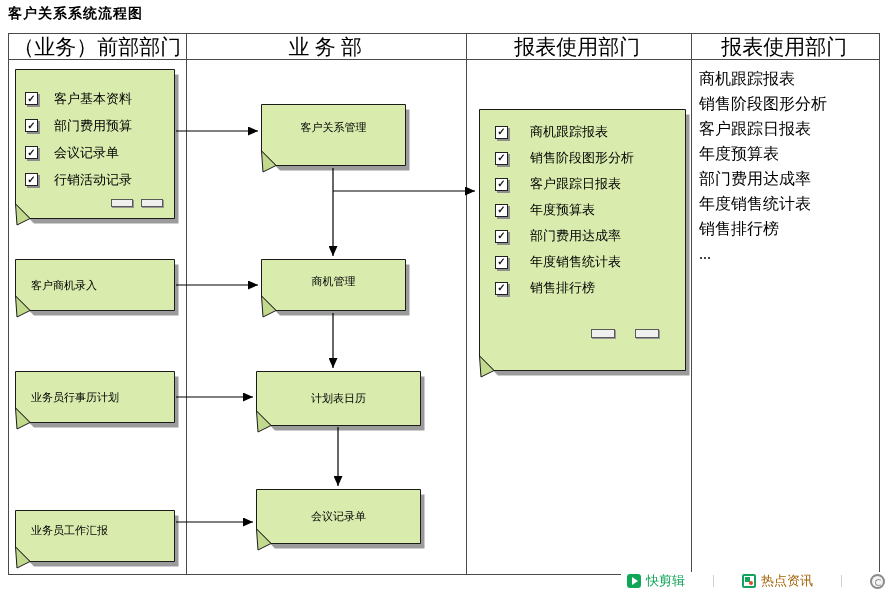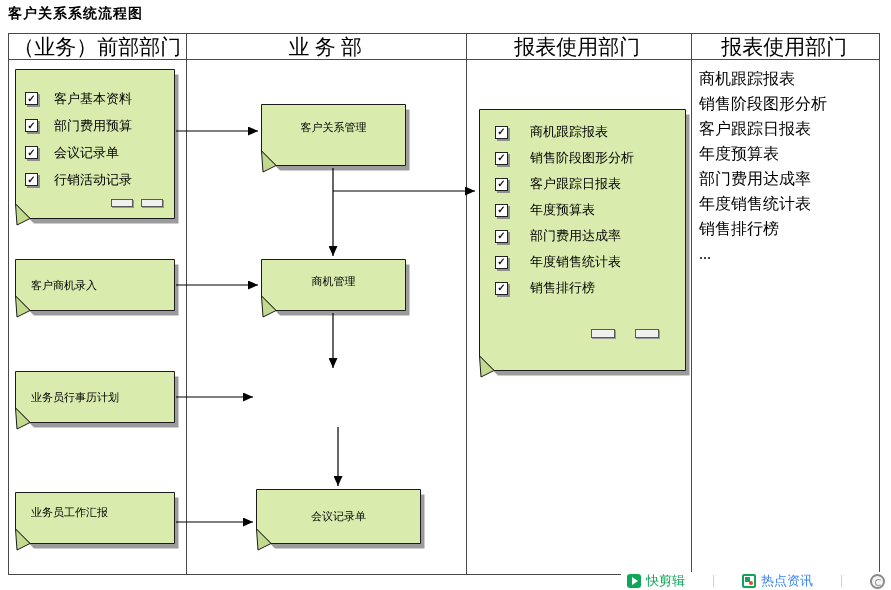--- a/index.html
+++ b/index.html
@@ -151,21 +151,21 @@
       <div class="box-label left-label">业务员行事历计划</div>
     </div>
     <div class="shape fold" style="left:6px;top:225px;width:160px;height:52px;">
         <svg class="fold-svg" width="160" height="52" style="overflow:visible">
           <polygon points="0.5,0.5 159.5,0.5 159.5,51.5 15,51.5 0.5,37" transform="translate(4,5)" fill="#9b9b9b"></polygon>
           <polygon points="0.5,0.5 159.5,0.5 159.5,51.5 15,51.5 0.5,37" fill="#d9ecae" stroke="#1b1b1b"></polygon>
           <polygon points="0.5,37 15,51.5 2,58" fill="#c2da8e" stroke="#1b1b1b"></polygon>
         </svg>
       <div class="box-label left-label">客户商机录入</div>
     </div>
-    <div class="shape fold" style="left:6px;top:458px;width:160px;height:40px;">
+    <div class="shape fold" style="left:6px;top:476px;width:160px;height:40px;">
         <svg class="fold-svg" width="160" height="52" style="overflow:visible">
           <polygon points="0.5,0.5 159.5,0.5 159.5,51.5 15,51.5 0.5,37" transform="translate(4,5)" fill="#9b9b9b"></polygon>
           <polygon points="0.5,0.5 159.5,0.5 159.5,51.5 15,51.5 0.5,37" fill="#d9ecae" stroke="#1b1b1b"></polygon>
           <polygon points="0.5,37 15,51.5 2,58" fill="#c2da8e" stroke="#1b1b1b"></polygon>
         </svg>
       <div class="box-label left-label">业务员工作汇报</div>
     </div>
 
     <div class="shape fold" style="left:252px;top:70px;width:145px;height:62px;">
         <svg class="fold-svg" width="145" height="62" style="overflow:visible">
@@ -175,20 +175,28 @@
         </svg>
       <div class="box-label label-high">客户关系管理</div>
     </div>
     <div class="shape fold" style="left:252px;top:225px;width:145px;height:44px;">
         <svg class="fold-svg" width="145" height="52" style="overflow:visible">
           <polygon points="0.5,0.5 144.5,0.5 144.5,51.5 15,51.5 0.5,37" transform="translate(4,5)" fill="#9b9b9b"></polygon>
           <polygon points="0.5,0.5 144.5,0.5 144.5,51.5 15,51.5 0.5,37" fill="#d9ecae" stroke="#1b1b1b"></polygon>
           <polygon points="0.5,37 15,51.5 2,58" fill="#c2da8e" stroke="#1b1b1b"></polygon>
         </svg>
       <div class="box-label">商机管理</div>
+    </div>
+    <div class="shape fold" style="left:247px;top:337px;width:165px;height:55px;">
+        <svg class="fold-svg" width="165" height="55" style="overflow:visible">
+          <polygon points="0.5,0.5 164.5,0.5 164.5,54.5 15,54.5 0.5,40" transform="translate(4,5)" fill="#9b9b9b"></polygon>
+          <polygon points="0.5,0.5 164.5,0.5 164.5,54.5 15,54.5 0.5,40" fill="#d9ecae" stroke="#1b1b1b"></polygon>
+          <polygon points="0.5,40 15,54.5 2,61" fill="#c2da8e" stroke="#1b1b1b"></polygon>
+        </svg>
+      <div class="box-label">计划表日历</div>
     </div>
     <div class="shape fold" style="left:247px;top:455px;width:165px;height:55px;">
         <svg class="fold-svg" width="165" height="55" style="overflow:visible">
           <polygon points="0.5,0.5 164.5,0.5 164.5,54.5 15,54.5 0.5,40" transform="translate(4,5)" fill="#9b9b9b"></polygon>
           <polygon points="0.5,0.5 164.5,0.5 164.5,54.5 15,54.5 0.5,40" fill="#d9ecae" stroke="#1b1b1b"></polygon>
           <polygon points="0.5,40 15,54.5 2,61" fill="#c2da8e" stroke="#1b1b1b"></polygon>
         </svg>
       <div class="box-label">会议记录单</div>
     </div>
 
@@ -264,19 +272,19 @@
   <div class="taskbar">
     <div class="tb-item">
       <span class="qc-icon" style="background: rgb(15, 166, 88);">
           <span class="qc-play"></span>
         </span>
       <span class="tb-label" style="color: rgb(15, 166, 88);">快剪辑</span>
     </div>
     <span class="tb-divider"></span>
     <div class="tb-item">
       <span class="hn-icon"></span>
-      <span class="tb-label" style="color: #3b82f6;">热点资讯</span>
+      <span class="tb-label" style="color: #a16207;">热点资讯</span>
     </div>
     <span class="tb-divider"></span>
     <span class="ball-icon"></span>
   </div>
 
 </div>
 
 </body></html>

